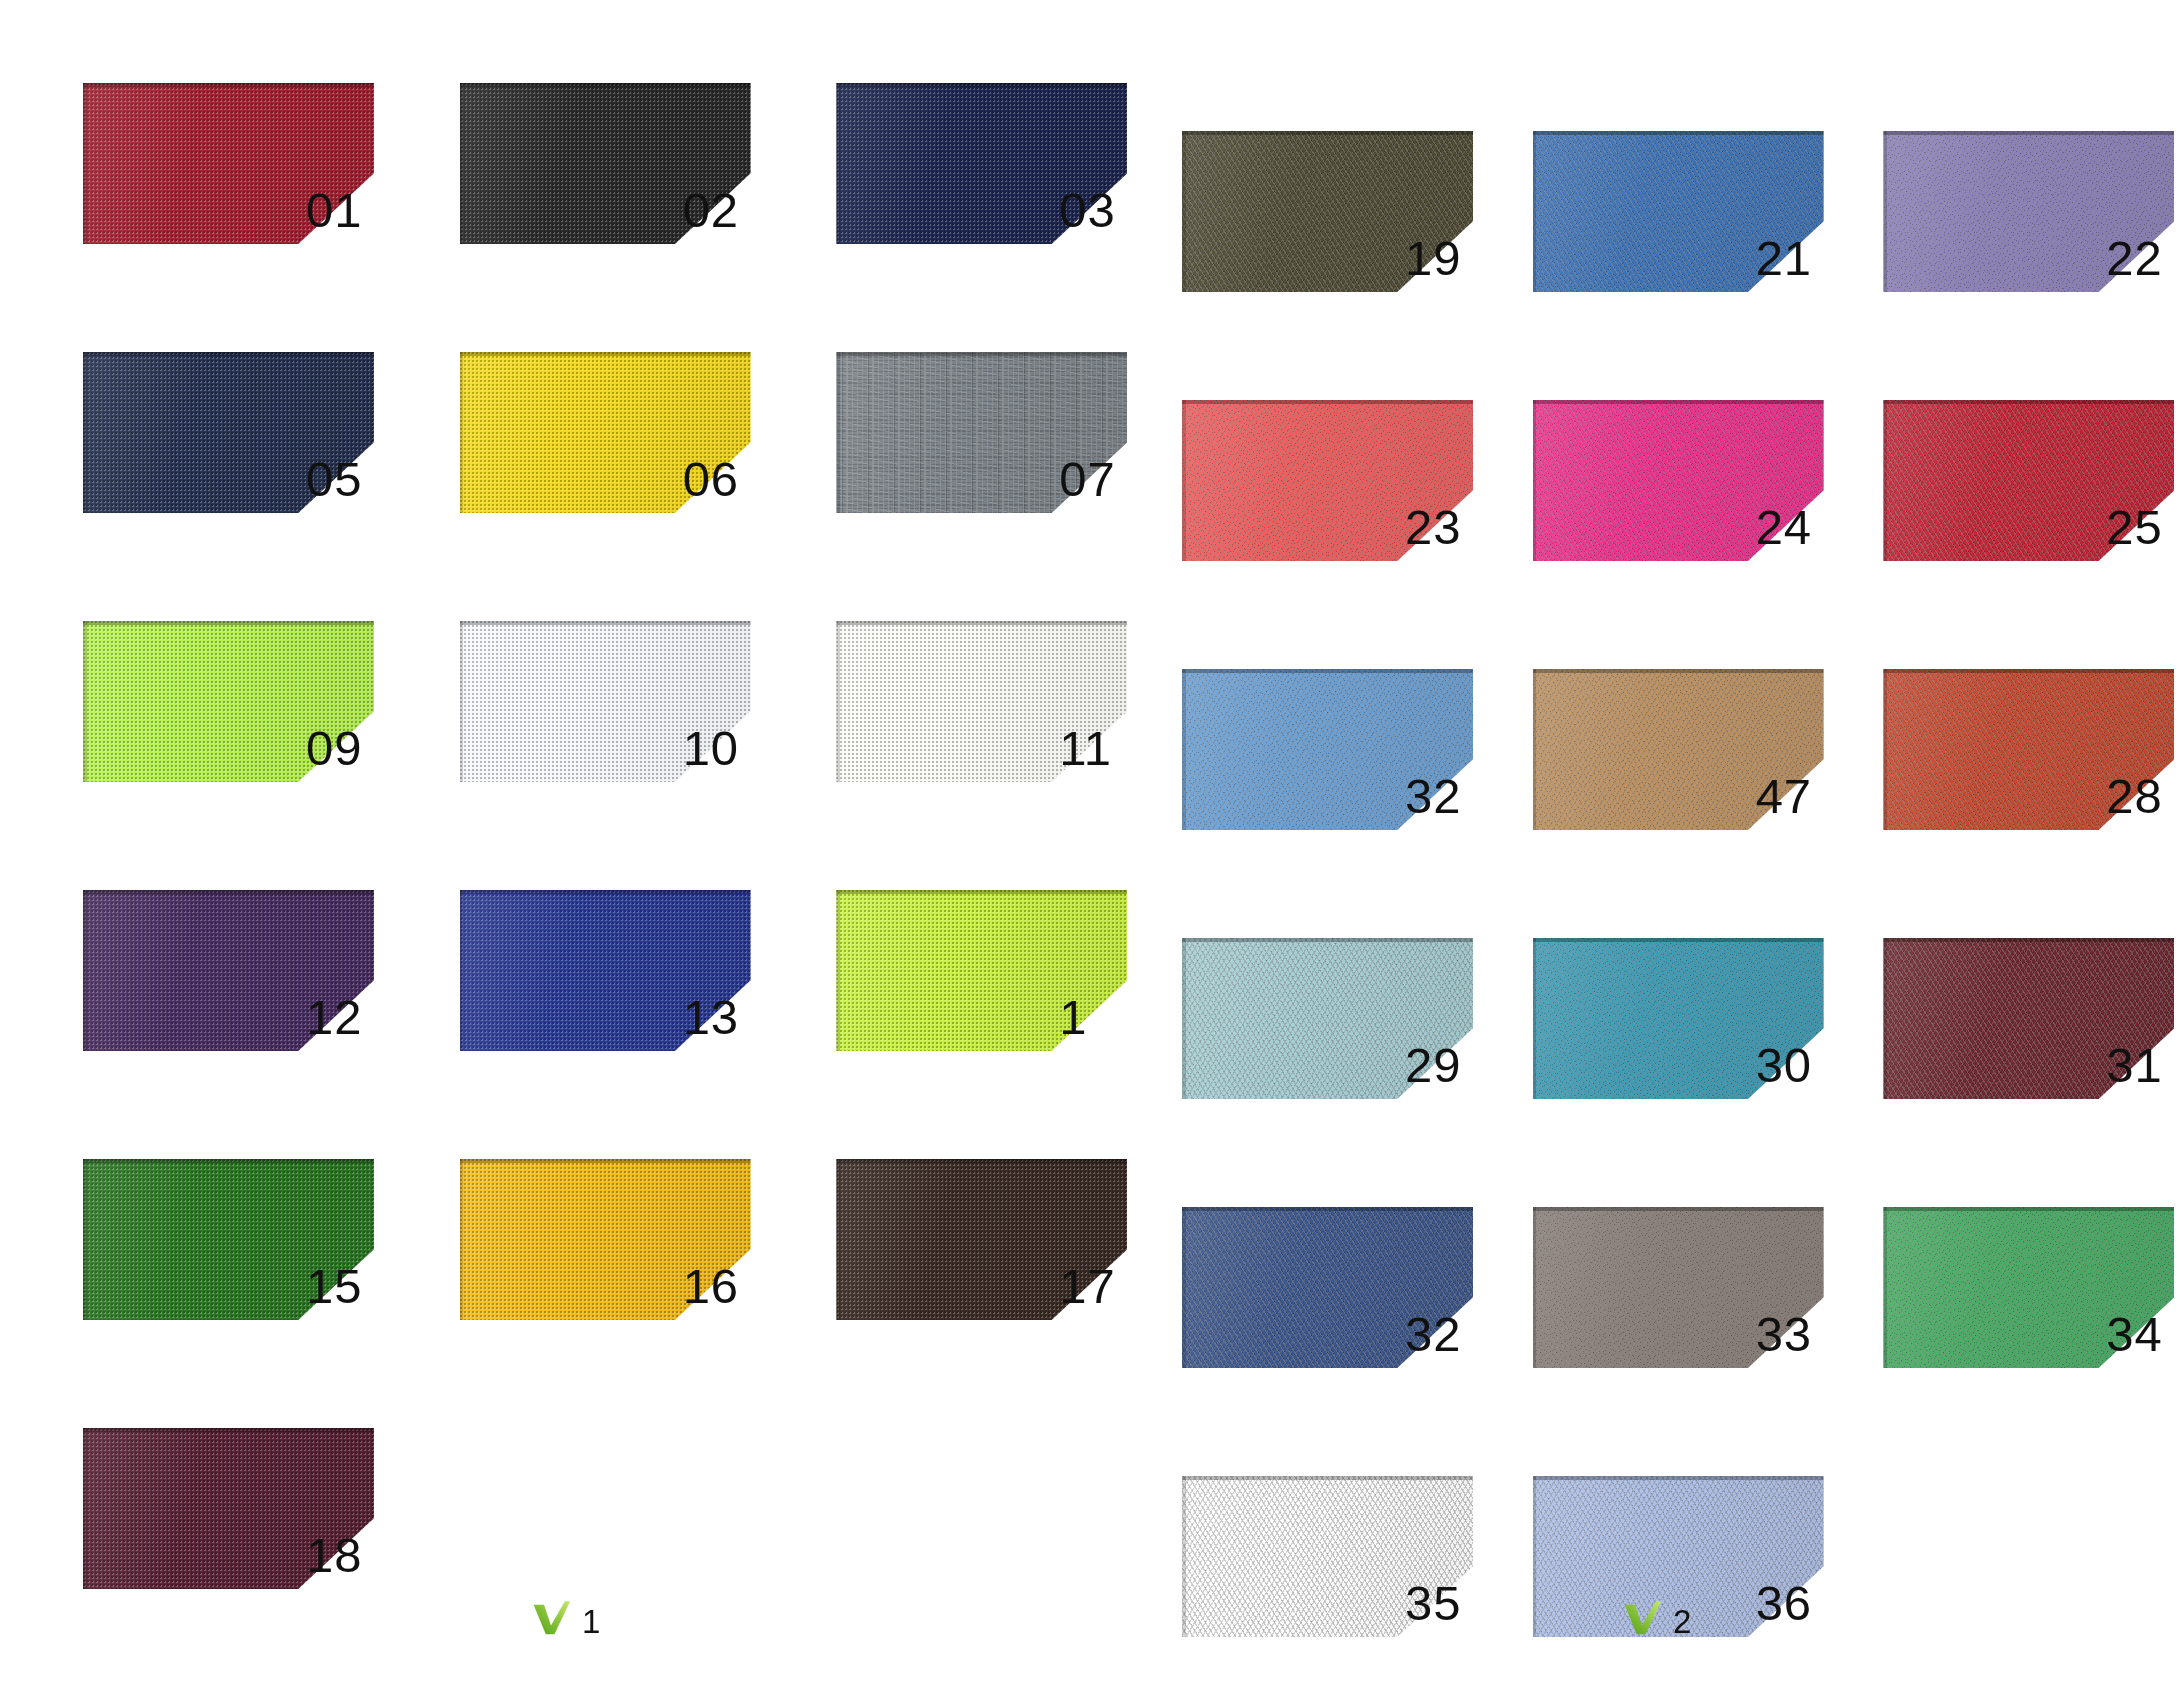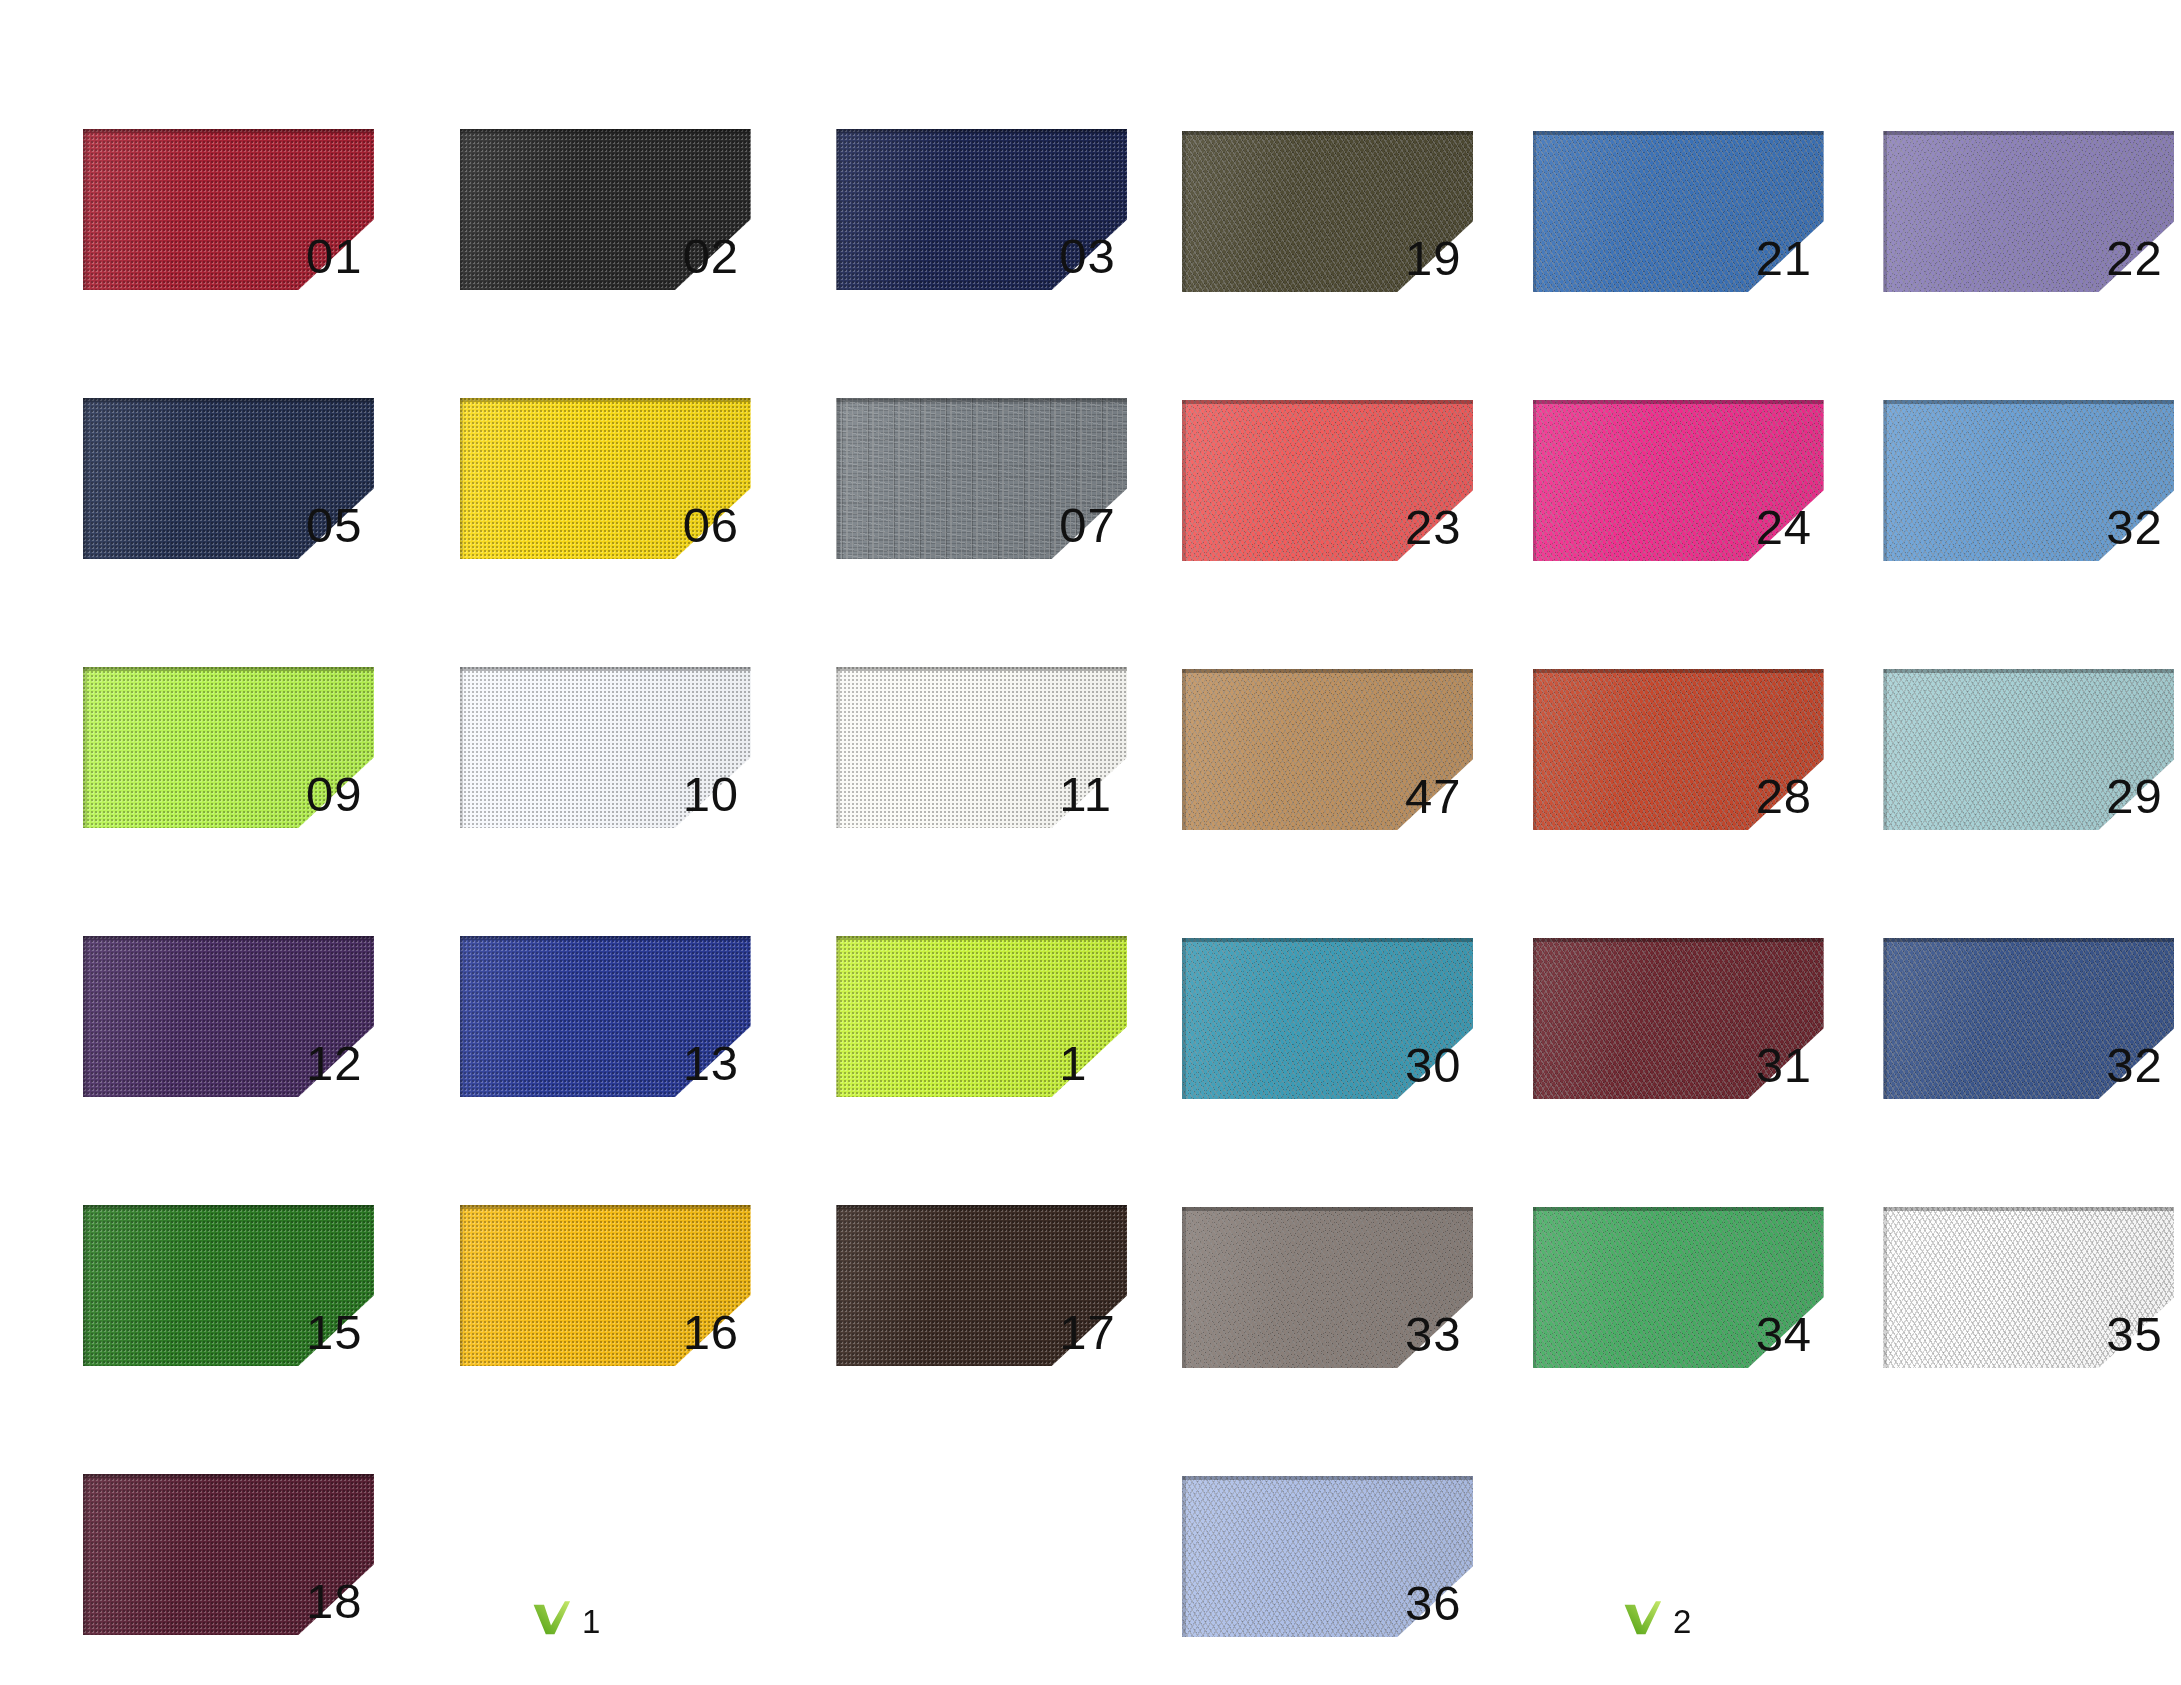--- a/index.html
+++ b/index.html
@@ -7,21 +7,21 @@
     width:2181px;height:1686px;
     font-family:"Liberation Sans","DejaVu Sans",sans-serif;
     position:relative;overflow:hidden;
   }
   .sheet{position:absolute;inset:0;display:flex;}
   .page{
     position:relative;
     flex:0 0 auto;
     box-sizing:border-box;
   }
-  .page-left{width:1130px;padding:0 0 0 0;margin-top:46px;}
+  .page-left{width:1130px;padding:0 0 0 0;}
   .page-right{width:1052px;margin-top:48px;}
 
   .grid{
     position:absolute;
     top:83px;left:0;
     display:grid;
     grid-template-columns:repeat(3,1fr);
     grid-auto-rows:269px;
     column-gap:0px;row-gap:0px;
     width:100%;
@@ -415,20 +415,33 @@
               <div class="shade"></div>
               <div class="edge"></div>
               <div class="edgeL"></div>
             </div>
           </div>
           <div class="code">24</div>
         </div>
         <div class="cell">
           <div class="swatch-wrap">
             <div class="swatch">
+              <div class="base" style="background: rgb(195, 34, 52);"></div>
+              <div class="tex tex-mesh"></div>
+              <div class="tex2 tex-mesh2"></div>
+              <div class="shade"></div>
+              <div class="edge"></div>
+              <div class="edgeL"></div>
+            </div>
+          </div>
+          <div class="code">25</div>
+        </div>
+        <div class="cell">
+          <div class="swatch-wrap">
+            <div class="swatch">
               <div class="base" style="background: rgb(107, 162, 216);"></div>
               <div class="tex tex-mesh"></div>
               <div class="tex2 tex-mesh2"></div>
               <div class="shade"></div>
               <div class="edge"></div>
               <div class="edgeL"></div>
             </div>
           </div>
           <div class="code">32</div>
         </div>

